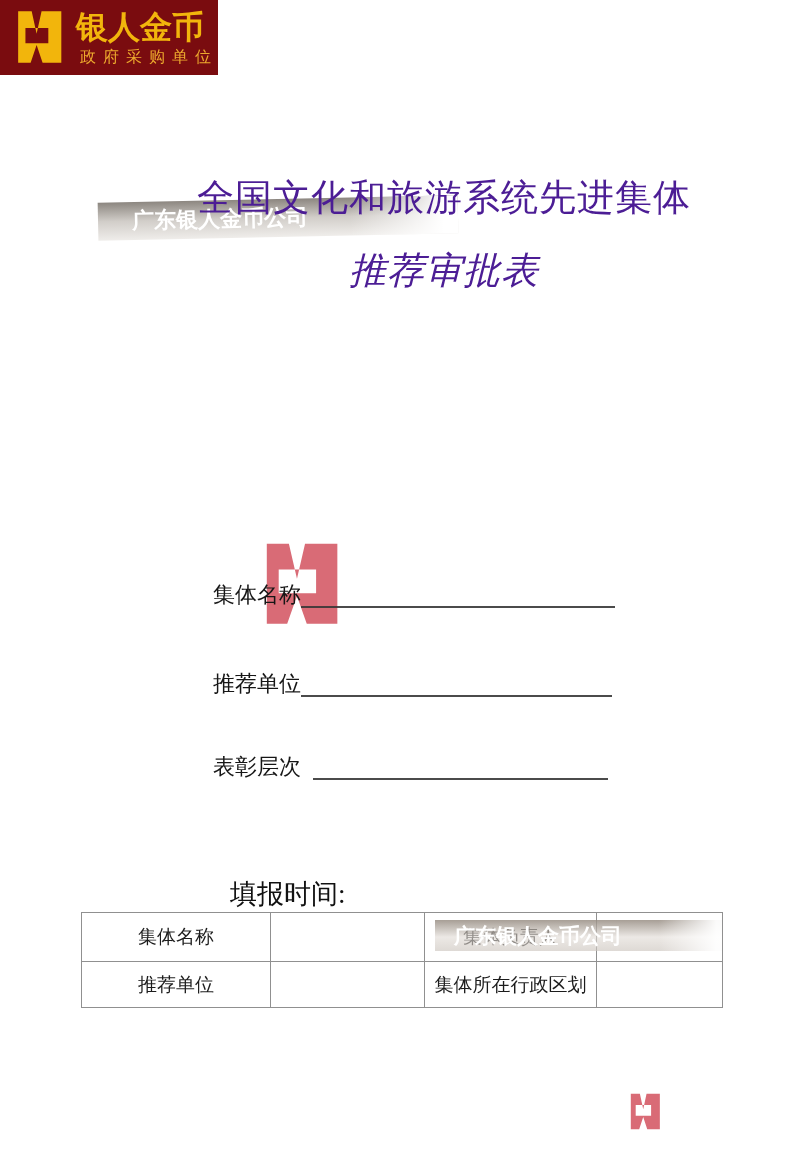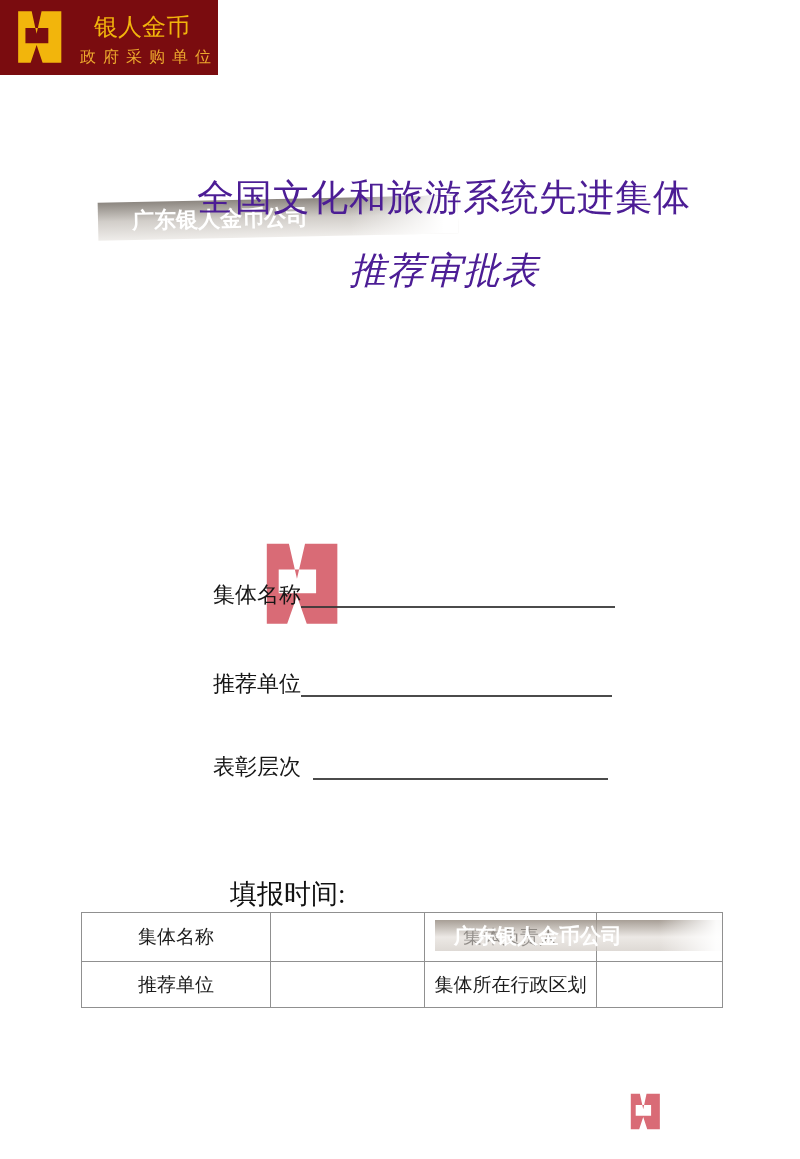--- a/index.html
+++ b/index.html
@@ -4,21 +4,21 @@
 <style>
   html,body{margin:0;padding:0;}
   body{
     width:800px;height:1159px;position:relative;background:#fff;overflow:hidden;
     font-family:"Liberation Serif","DejaVu Serif",serif;color:#111;
   }
   
   .brand-header{position:absolute;left:0;top:0;width:218px;height:75px;background:var(--maroon,#7a0c0f);}
   .brand-logo{position:absolute;left:14px;top:9px;width:52px;height:59px;color:var(--gold,#f2b50c);}
   .brand-name{position:absolute;left:76px;top:9px;font-family:"Liberation Sans","DejaVu Sans",sans-serif;
-    font-weight:normal;font-size:24px;line-height:36px;color:var(--gold,#f2b50c);letter-spacing:0px;white-space:nowrap;margin-left:18px;}
+    font-weight:bold;font-size:32px;line-height:36px;color:var(--gold,#f2b50c);letter-spacing:0px;white-space:nowrap;}
   .brand-tagline{position:absolute;left:80px;top:49px;font-family:"Liberation Sans","DejaVu Sans",sans-serif;
     font-size:16px;line-height:16px;color:var(--gold-dim,#eda92d);letter-spacing:7px;white-space:nowrap;}
   
   .title-wm-band{position:absolute;left:98px;top:199px;width:360px;height:38px;z-index:1;
     transform:rotate(-1.2deg);
     background:
       linear-gradient(90deg, rgba(255,255,255,0) 70%, rgba(255,255,255,1) 96%),
       linear-gradient(180deg, rgba(130,124,117,0.92) 0%, rgba(185,179,172,0.65) 50%, rgba(226,222,217,0.55) 100%);}
   .title-wm-text{padding-left:34px;line-height:38px;color:#fff;font-weight:bold;font-size:22px;
     font-family:"Liberation Sans","DejaVu Sans",sans-serif;white-space:nowrap;}

